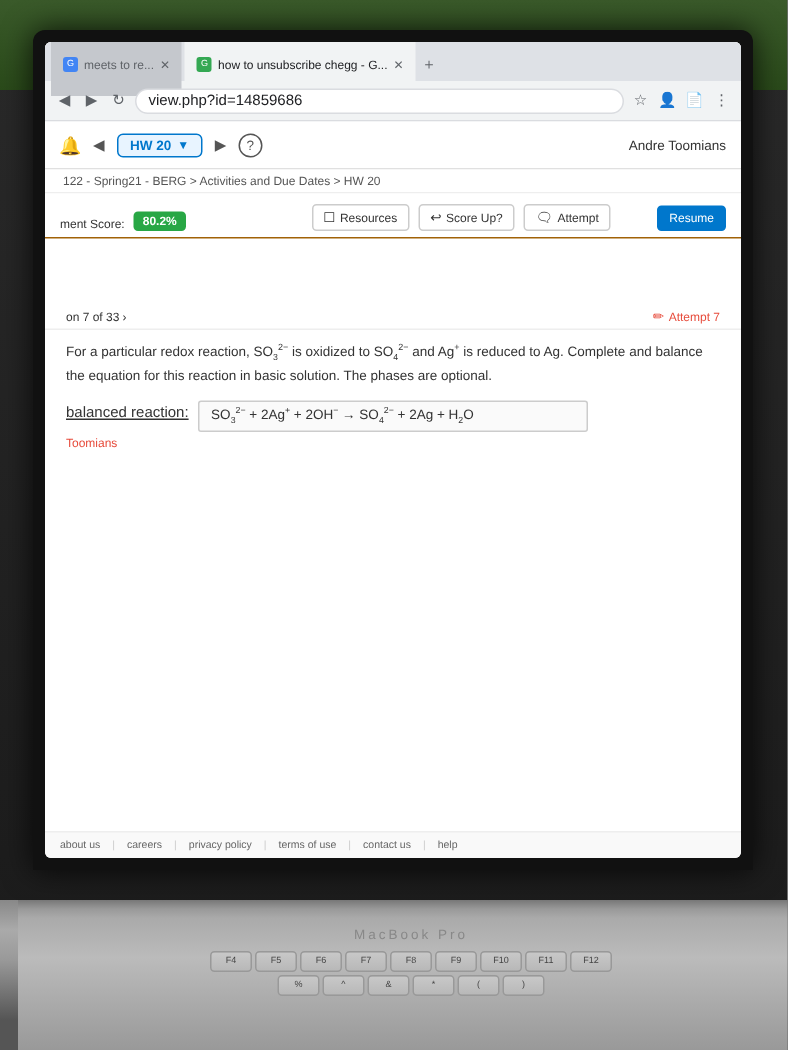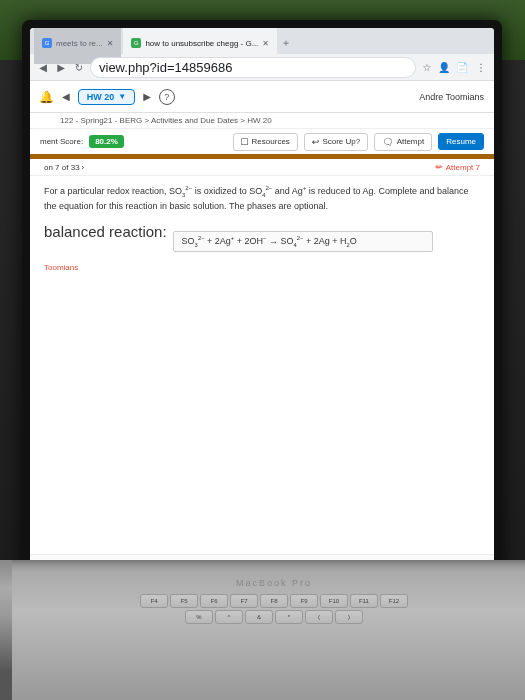--- a/index.html
+++ b/index.html
@@ -123,21 +123,21 @@
       gap: 4px;
       height: 26px;
     }
 
     .address-bar {
       flex: 1;
       background: #fff;
       border: 1px solid #dadce0;
       border-radius: 12px;
       padding: 2px 8px;
-      font-size: 13px;
+      font-size: 10px;
       color: #202124;
       display: flex;
       align-items: flex-start;
     }
 
     .browser-icons {
       display: flex;
       gap: 4px;
       align-items: center;
     }
@@ -208,40 +208,40 @@
     }
 
     .user-name {
       font-size: 9px;
       color: #333;
       margin-left: auto;
     }
 
     
     .breadcrumb {
-      padding: 3px 28px;
+      padding: 3px 10px;
       font-size: 8px;
       color: #0077cc;
       background: #fff;
       border-bottom: 1px solid #eee;
       flex-shrink: 0;
     }
 
     .breadcrumb span {
       color: #555;
       margin: 0 2px;
     }
 
     
     .toolbar {
       display: flex;
-      align-items: center;
+      align-items: flex-end;
       padding: 4px 10px;
       background: #fff;
-      border-bottom: 5px solid #a16207;
+      border-bottom: 1px solid #a16207;
       flex-shrink: 0;
       gap: 6px;
       height: 30px;
     }
 
     .score-badge {
       background: #28a745;
       color: white;
       padding: 2px 6px;
       border-radius: 3px;
@@ -261,20 +261,21 @@
       font-size: 8px;
       color: #333;
       cursor: pointer;
       background: #fff;
     }
 
     .toolbar-btn.blue {
       background: #0077cc;
       color: white;
       border-color: #0077cc;
+      margin-left: 25px;
     }
 
     .toolbar-btn-icon {
       font-size: 9px;
     }
 
     .attempt-label {
       font-size: 8px;
       color: #e74c3c;
       display: flex;
@@ -295,23 +296,24 @@
       color: #333;
       line-height: 1.5;
       margin-bottom: 10px;
     }
 
     .question-text sup {
       font-size: 6px;
     }
 
     .reaction-label {
-      font-size: 15px;
+      font-size: 10px;
       color: #333;
-      margin-bottom: 20px;
+      margin-bottom: 4px;
+      text-decoration: underline;
     }
 
     .reaction-box {
       display: inline-flex;
       align-items: center;
       border: 1px solid #ccc;
       border-radius: 2px;
       padding: 3px 8px;
       font-size: 9px;
       color: #333;
@@ -348,21 +350,21 @@
       font-size: 7px;
       color: #ccc;
     }
 
     
     .laptop-bottom {
       position: absolute;
       bottom: 0;
       left: 0;
       width: 525px;
-      height: 140px;
+      height: 100px;
       background: linear-gradient(180deg, #888 0%, #aaa 20%, #999 40%, #777 60%, #555 80%);
       display: flex;
       flex-direction: column;
       align-items: center;
       padding-left: 23px;
     }
 
     .laptop-hinge {
       width: 525px;
       height: 12px;
@@ -494,21 +496,21 @@
         </div>
         <div class="toolbar-btn">
           <span class="toolbar-btn-icon">🗨</span>
           <span>Attempt</span>
         </div>
         <div class="toolbar-btn blue">
           <span>Resume</span>
         </div>
       </div>
 
-      <div style="display:flex;align-items:center;padding:3px 14px;border-bottom:1px solid #eee;background:#fff;flex-shrink:0;">
+      <div style="display:flex;align-items:center;padding:3px 14px;border-bottom:1px solid #eee;background:#fff;flex-shrink:0;margin-top:44px;">
         <span style="font-size:8px;color:#333;">on 7 of 33</span>
         <span style="font-size:8px;color:#333;margin-left:2px;">›</span>
         <div class="toolbar-spacer"></div>
         <div class="attempt-label">
           <span style="font-size:9px;">✏</span>
           <span>Attempt 7</span>
         </div>
       </div>
 
       <div class="question-area">

